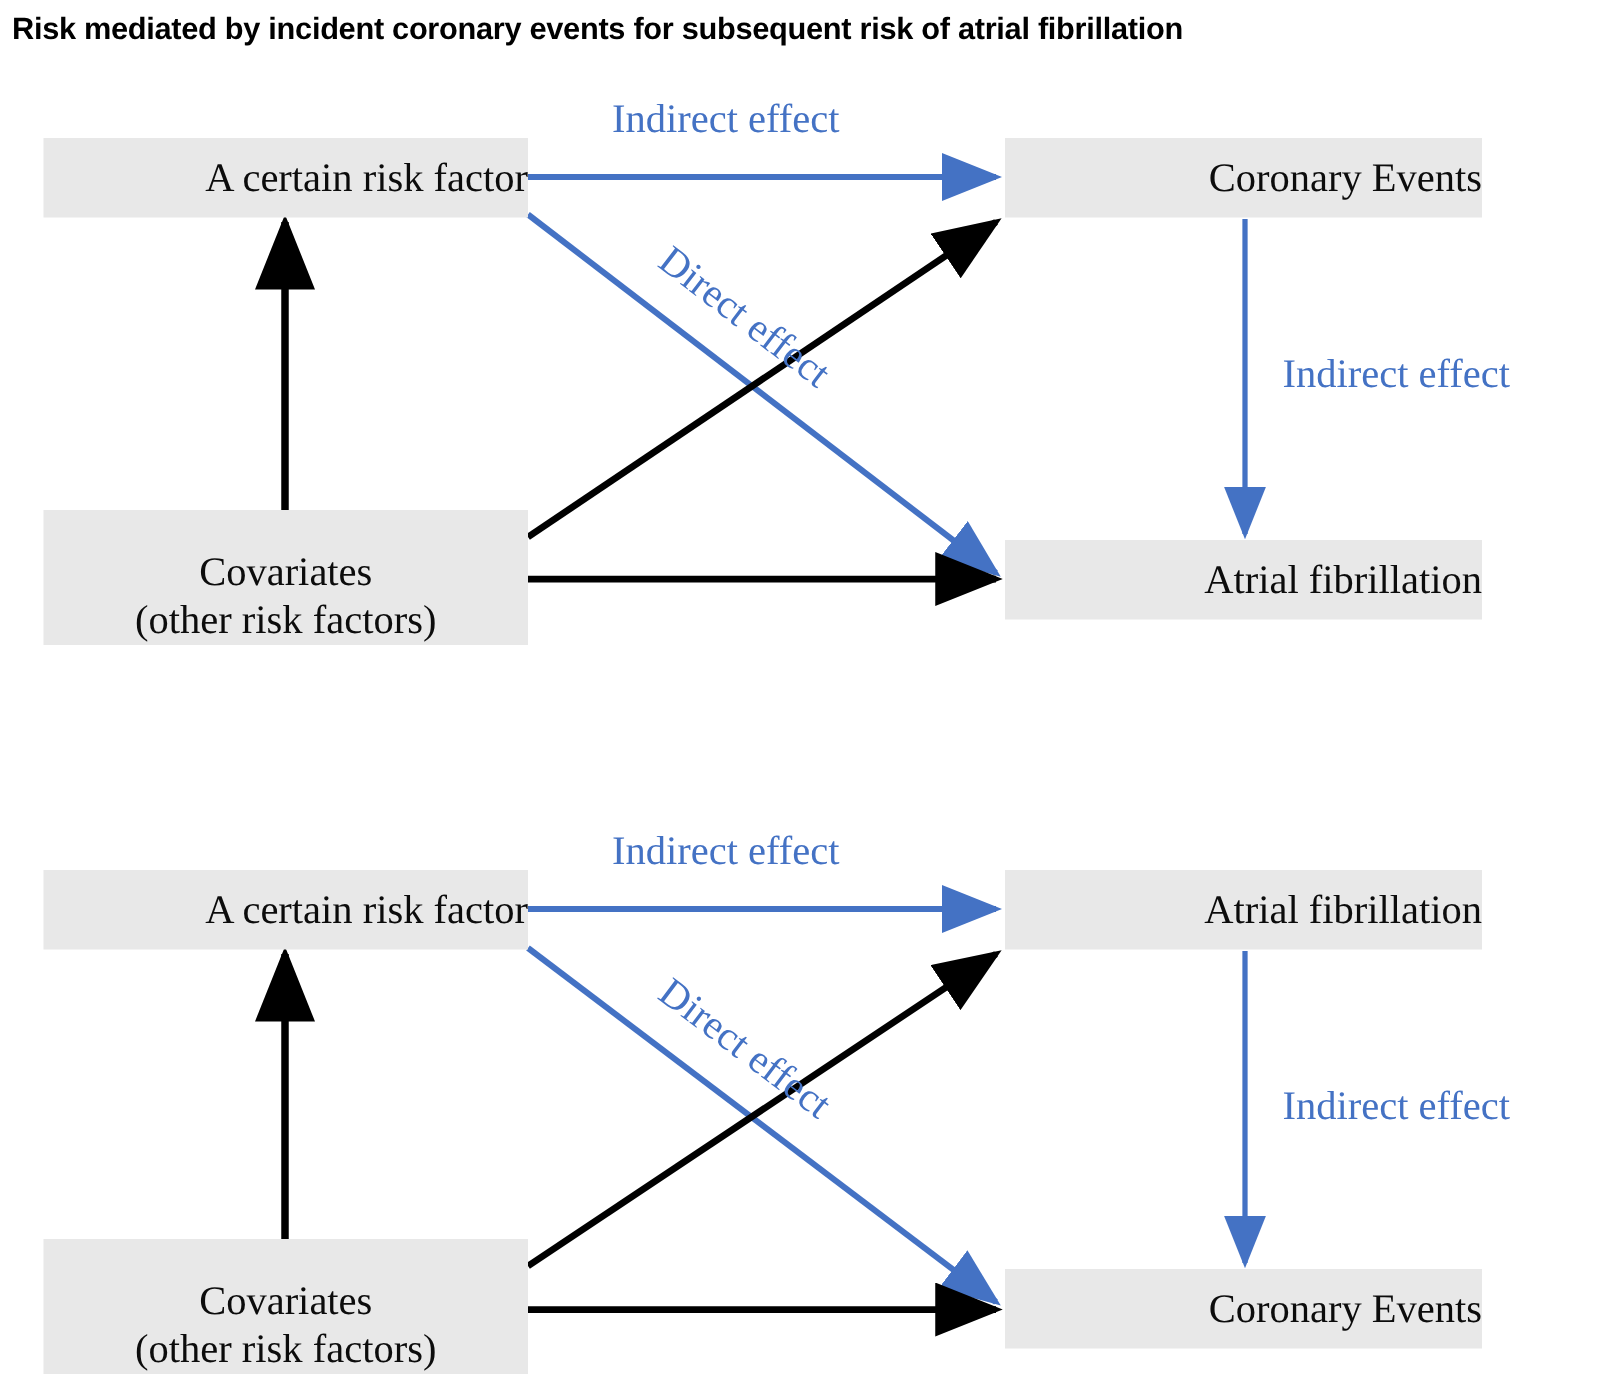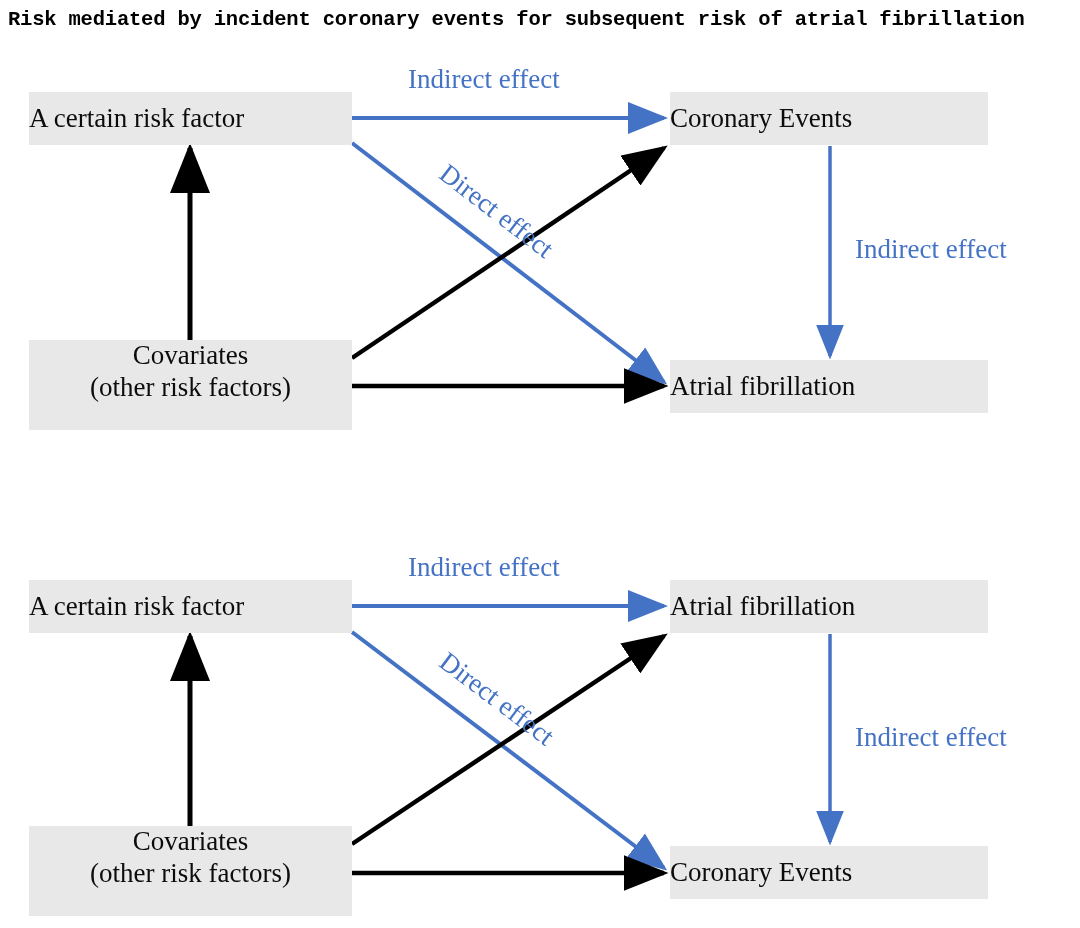--- a/index.html
+++ b/index.html
@@ -19,35 +19,35 @@
     left: 0;
     width: 1080px;
   }
   #panel-top  { top: 0;   height: 470px; }
   #panel-bot  { top: 470px; height: 458px; }
 
   .panel-title {
     position: absolute;
     left: 8px;
     top: 8px;
-    font-family: Liberation Mono, monospace;
+    font-family: Liberation Sans, sans-serif;
     font-weight: bold;
     font-size: 20.5px;
     color: #000000;
     letter-spacing: -0.2px;
     white-space: nowrap;
   }
 
   .node {
     position: absolute;
     background: #e8e8e8;
     color: #0c0c0c;
     display: flex;
     align-items: center;
-    justify-content: flex-start;
+    justify-content: flex-end;
     text-align: center;
     font-family: "Liberation Serif", "DejaVu Serif", serif;
     font-size: 27px;
     line-height: 1.18;
     box-sizing: border-box;
   }
   .node .node-line { display: block; }
 
   .svg-layer {
     position: absolute;

